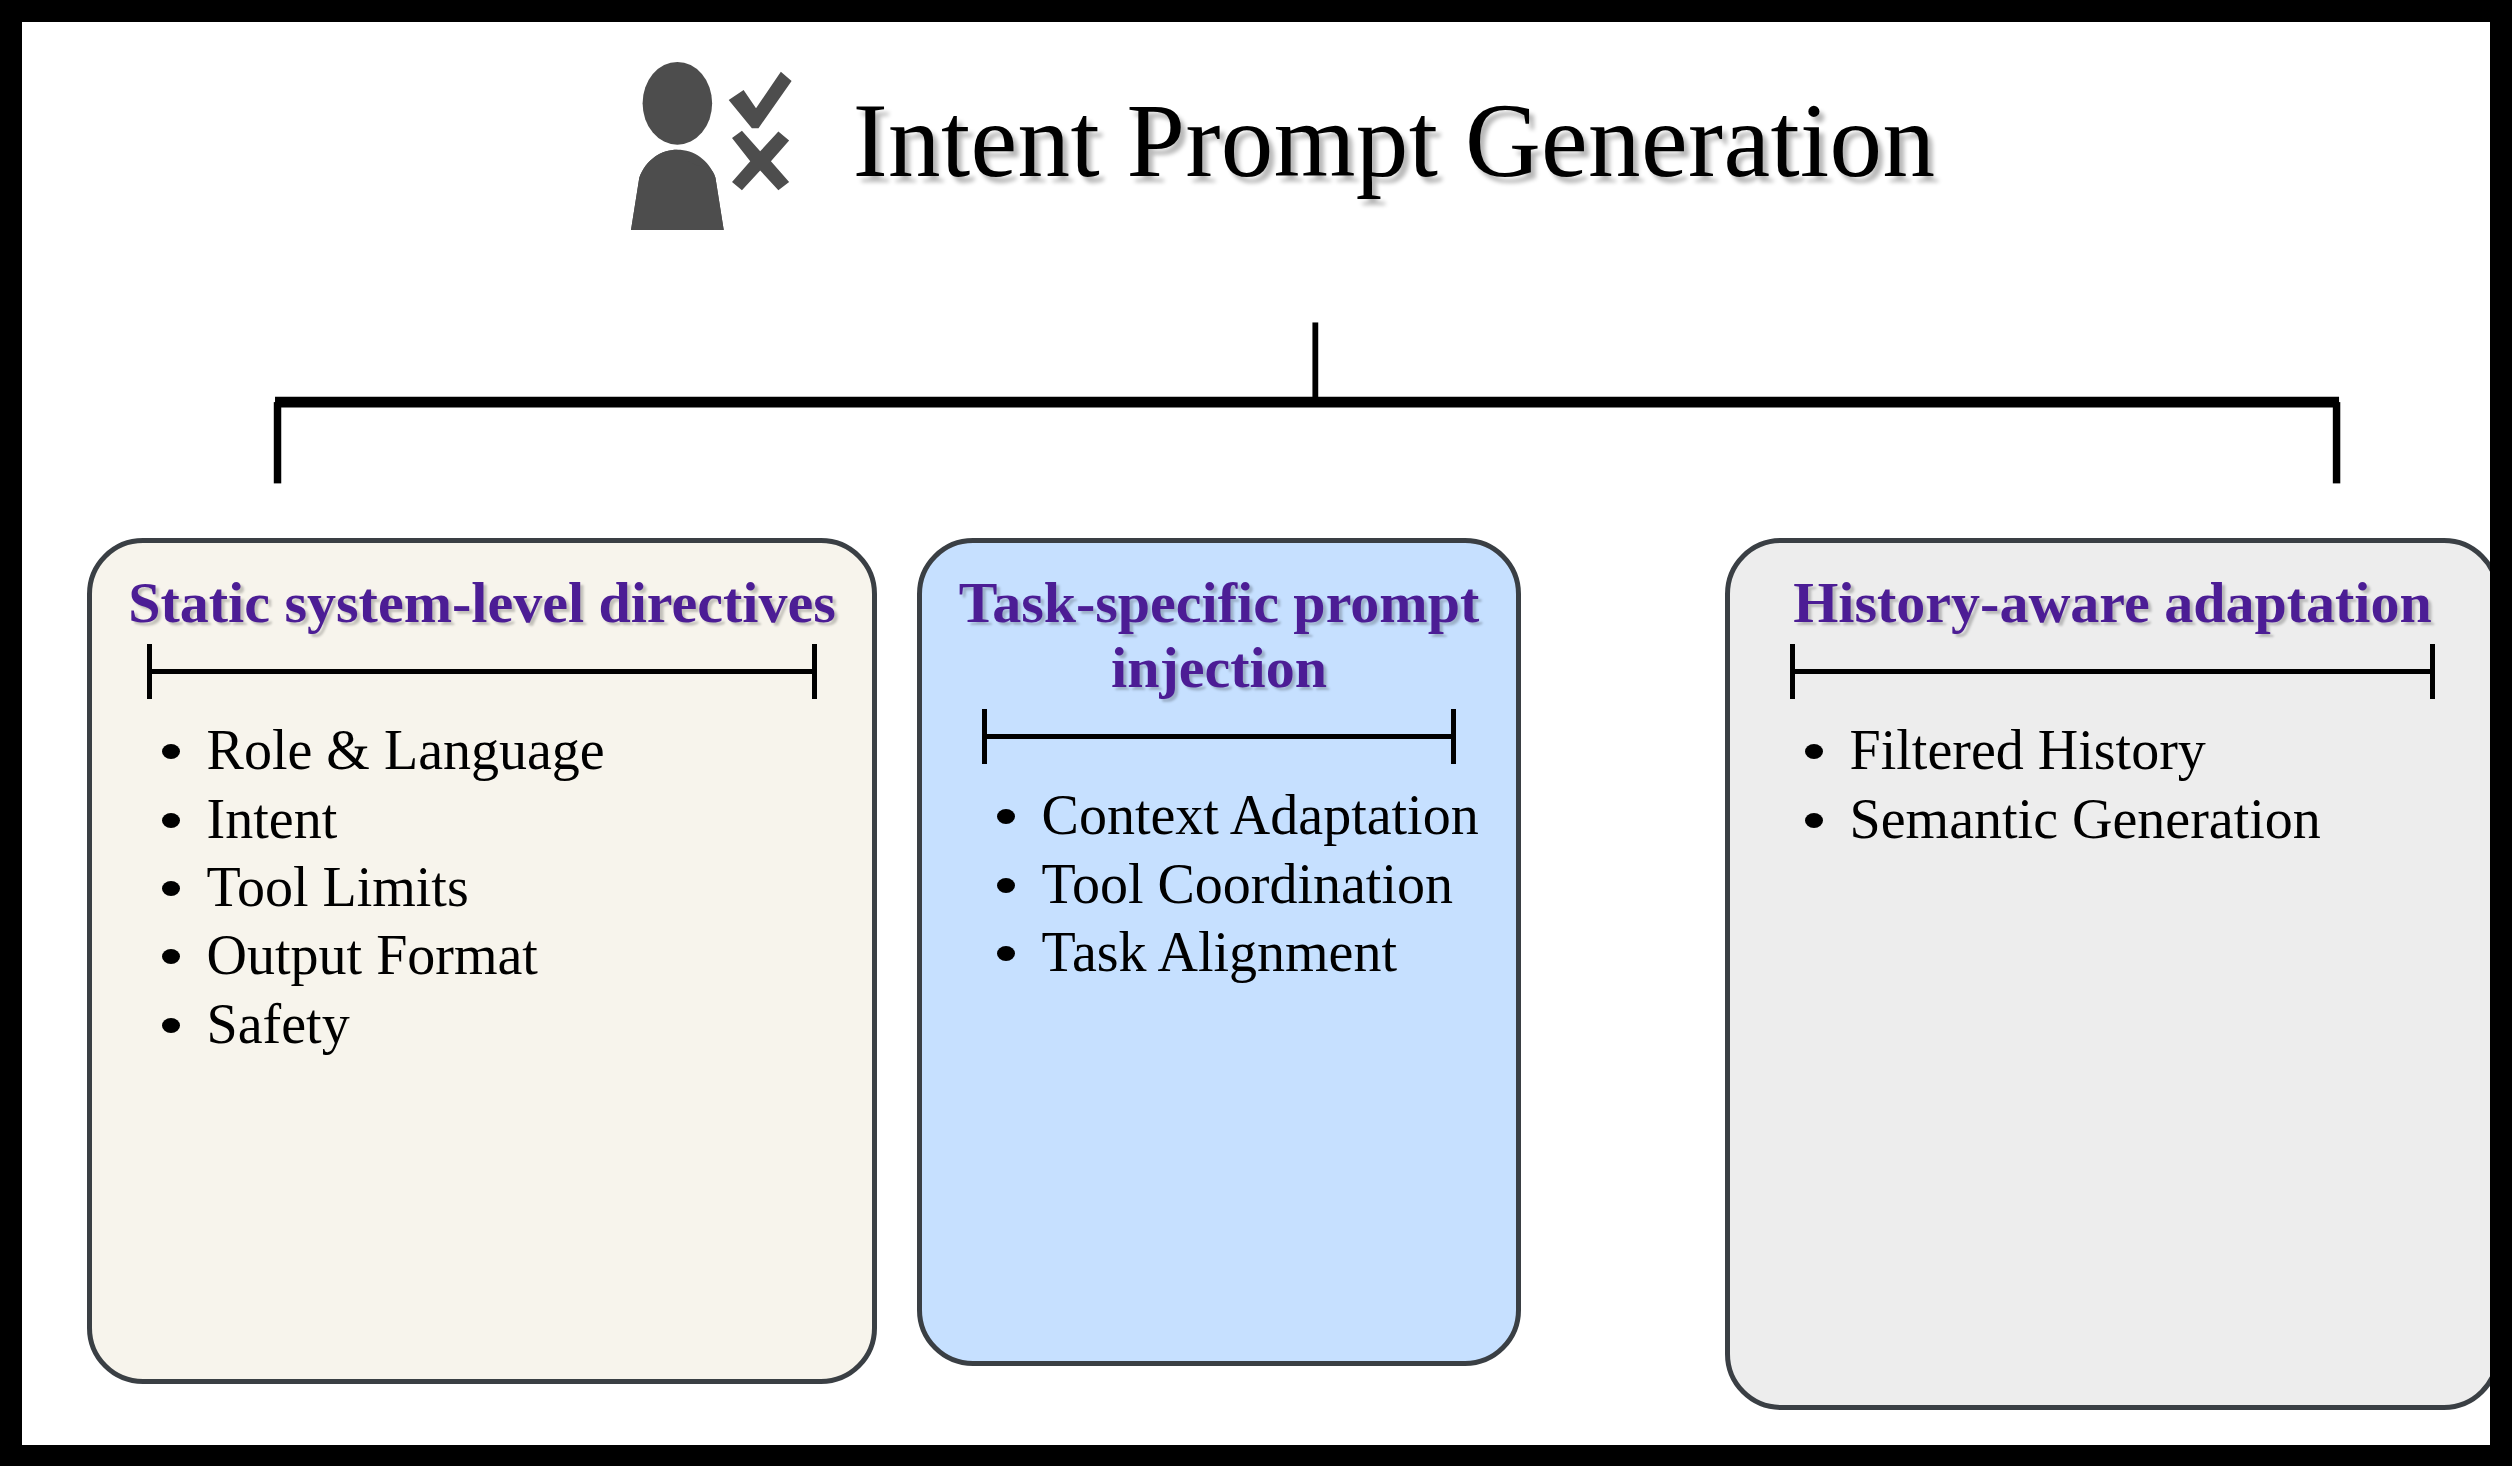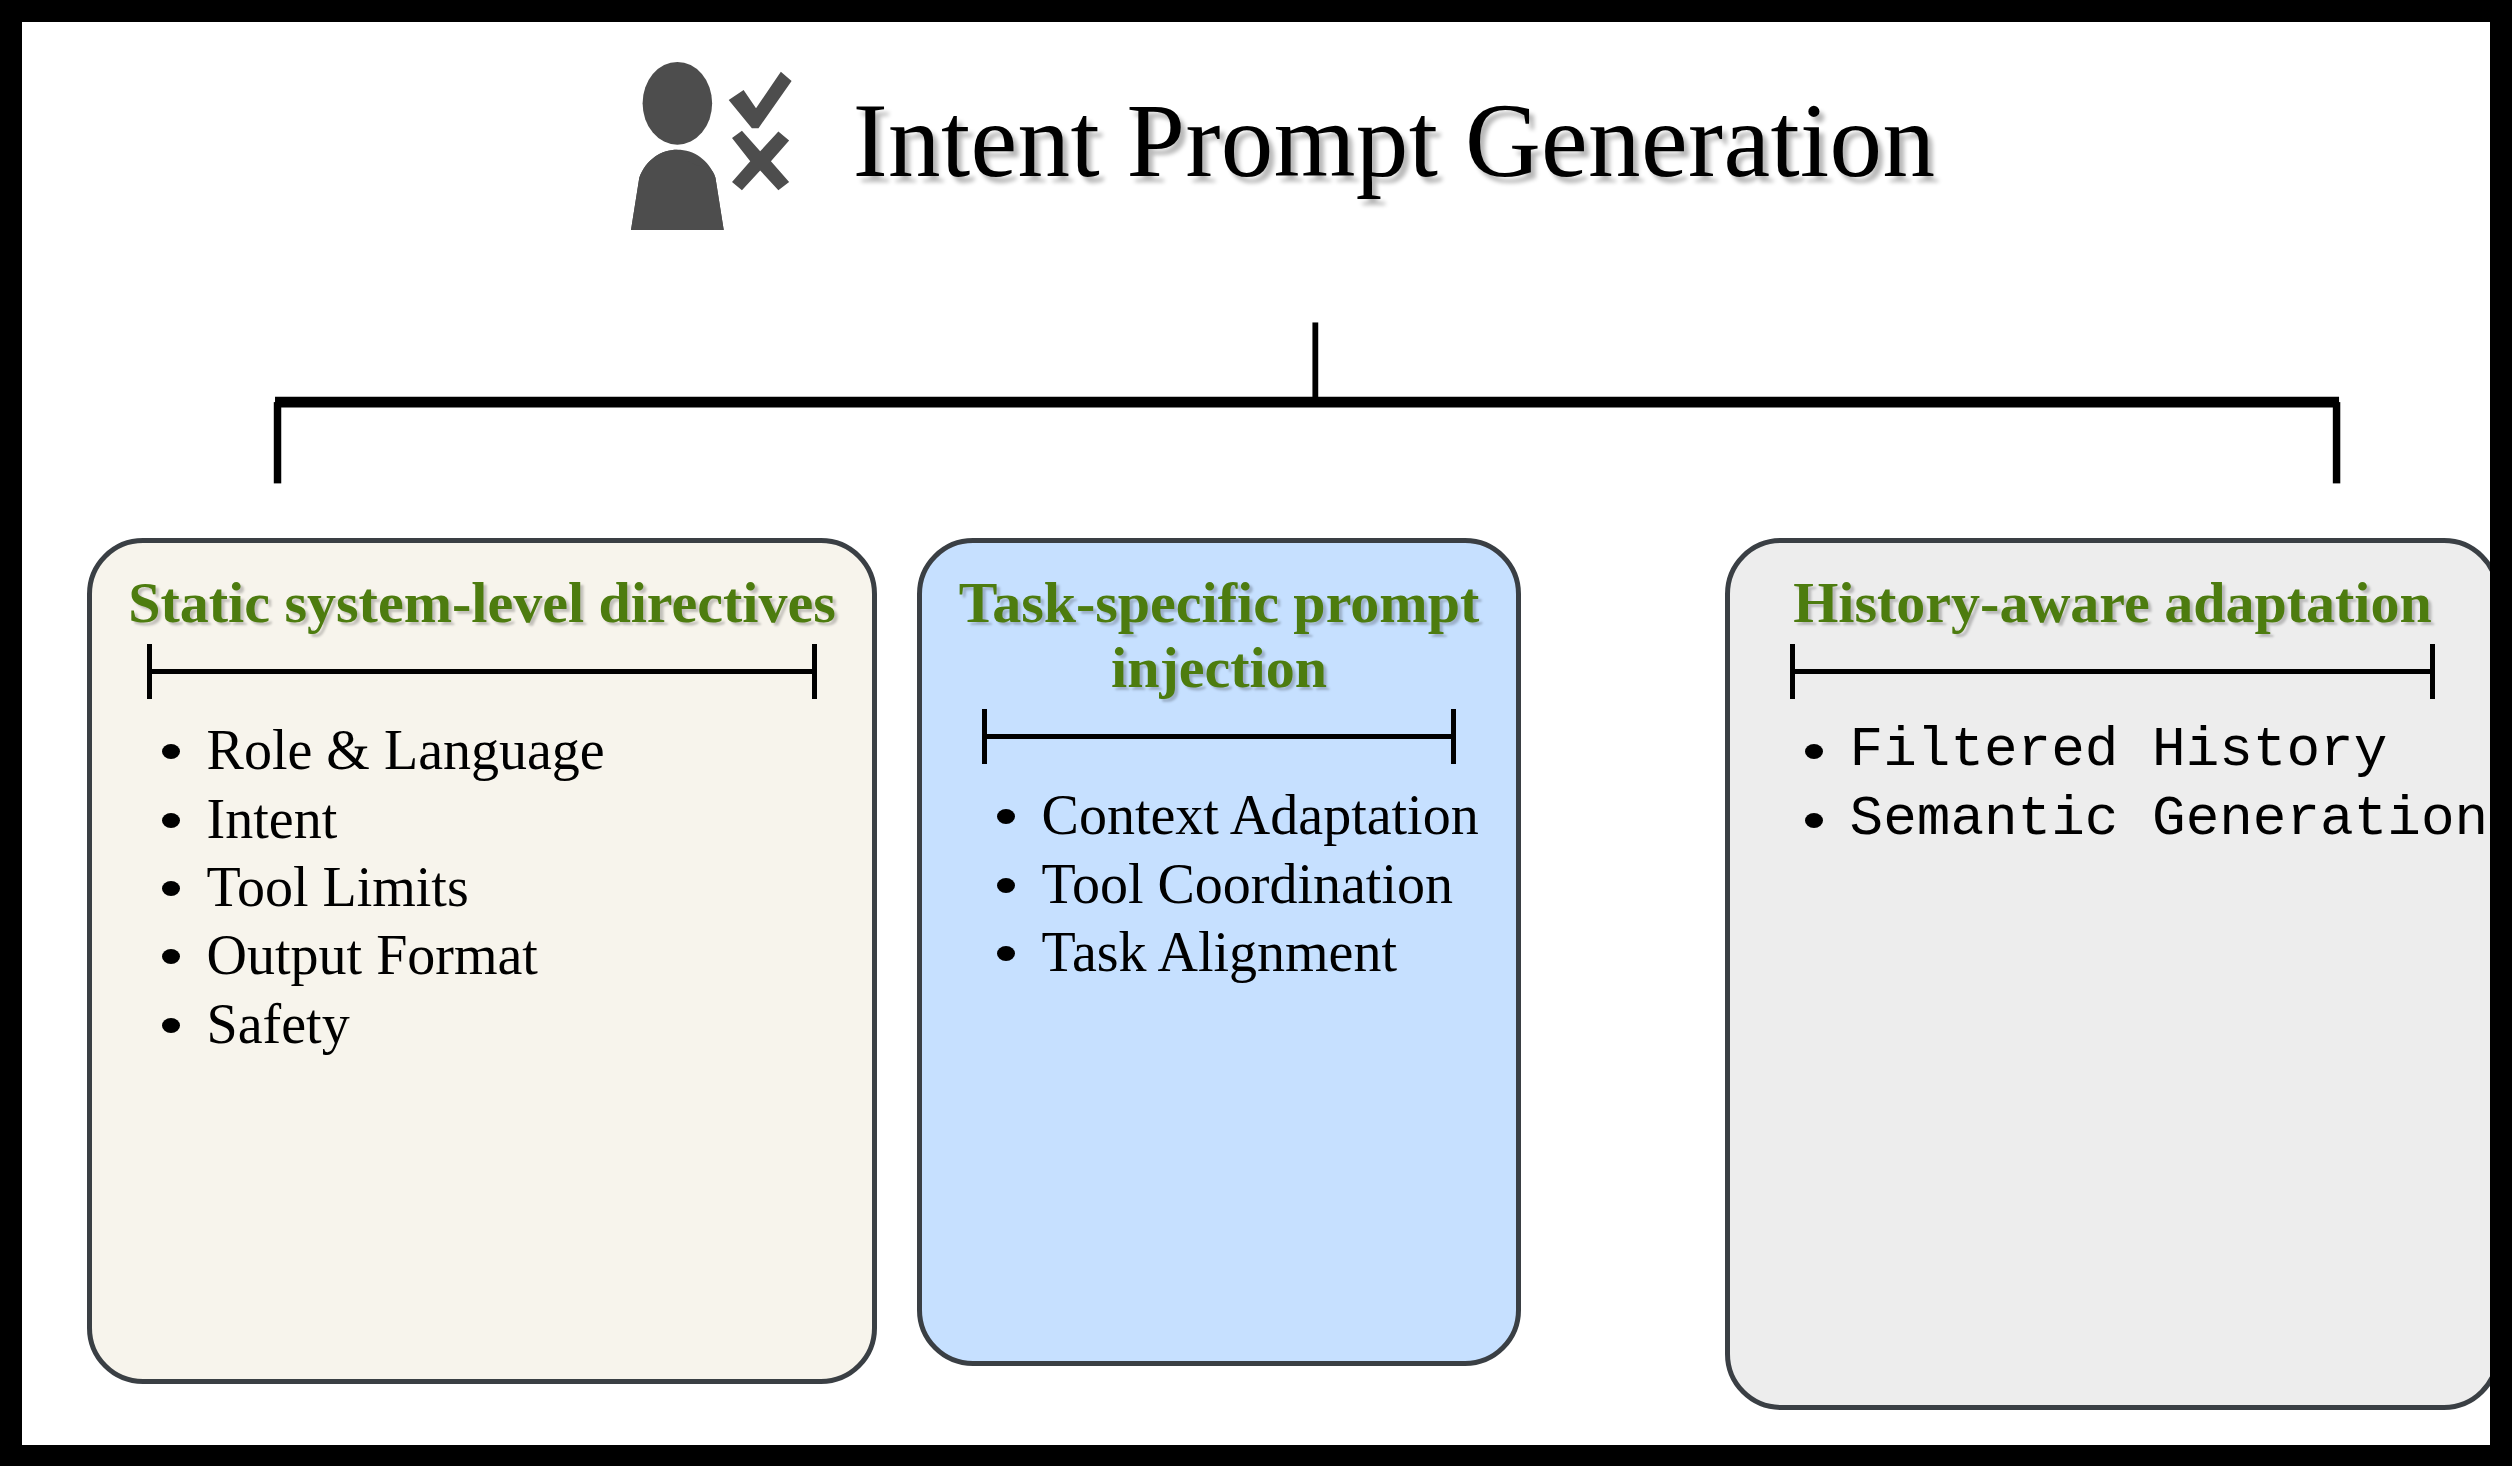--- a/index.html
+++ b/index.html
@@ -82,21 +82,21 @@
 
   .card-1 { left: 0px;    width: 790px;  height: 846px; background: #f7f4ec; }
   .card-2 { left: 830px; width: 604px;  height: 828px;  background: #c6e0ff; }
   .card-3 { left: 1638px; width: 775px;  height: 872px;  background: #ededed; }
 
   .card-title {
     text-align: center;
     font-weight: bold;
     font-size: 58px;
     line-height: 1.12;
-    color: #4d7c0f;
+    color: #4c1d95;
     text-shadow: 3.3px 3.3px 2.5px rgba(0, 0, 0, 0.22);
     margin: 0 0 3.3px 0;
   }
 
   
   .divider {
     position: relative;
     height: 55px;
     margin: 8.3px 33px 3.3px 33px;
   }
@@ -139,21 +139,21 @@
     position: absolute;
     left: 3.3px;
     top: 28px;
     width: 18px;
     height: 15px;
     background: #000000;
     border-radius: 50%;
   }
 
   .card-2 .bullets { padding-left: 33px; }
-  .card-3 .bullets { padding-left: 33px; font-family: Liberation Mono, monospace; }
+  .card-3 .bullets { padding-left: 33px; }
 </style>
 </head>
 <body>
 
 <div id="figure">
 
   <div id="header-row">
 
     <svg id="person-icon" viewBox="0 0 210 215">
 

